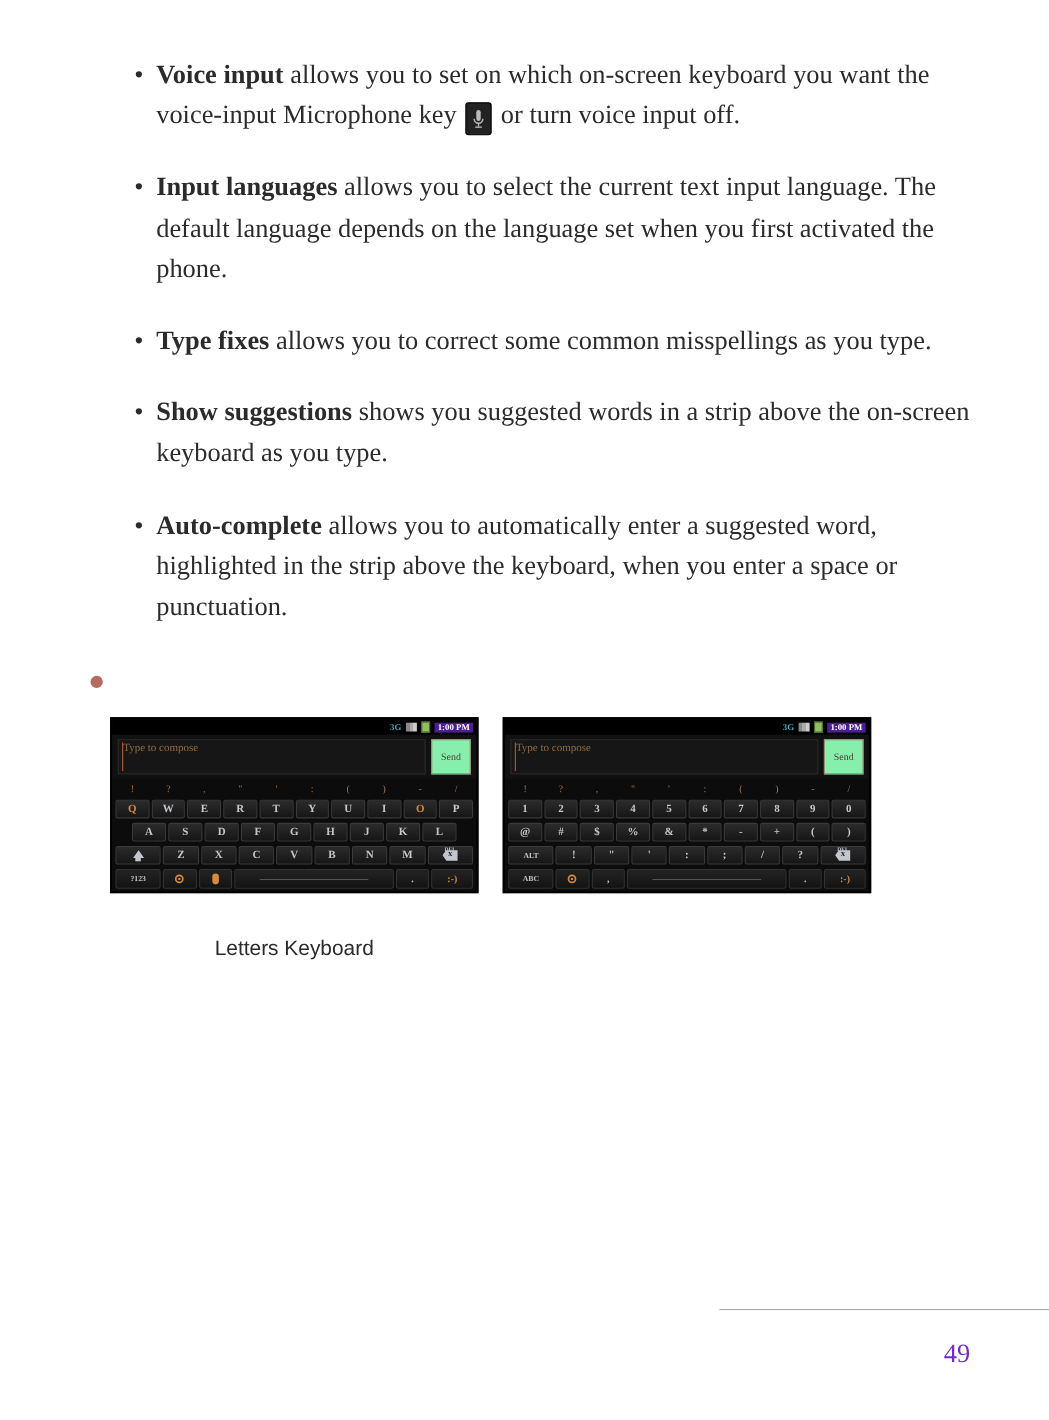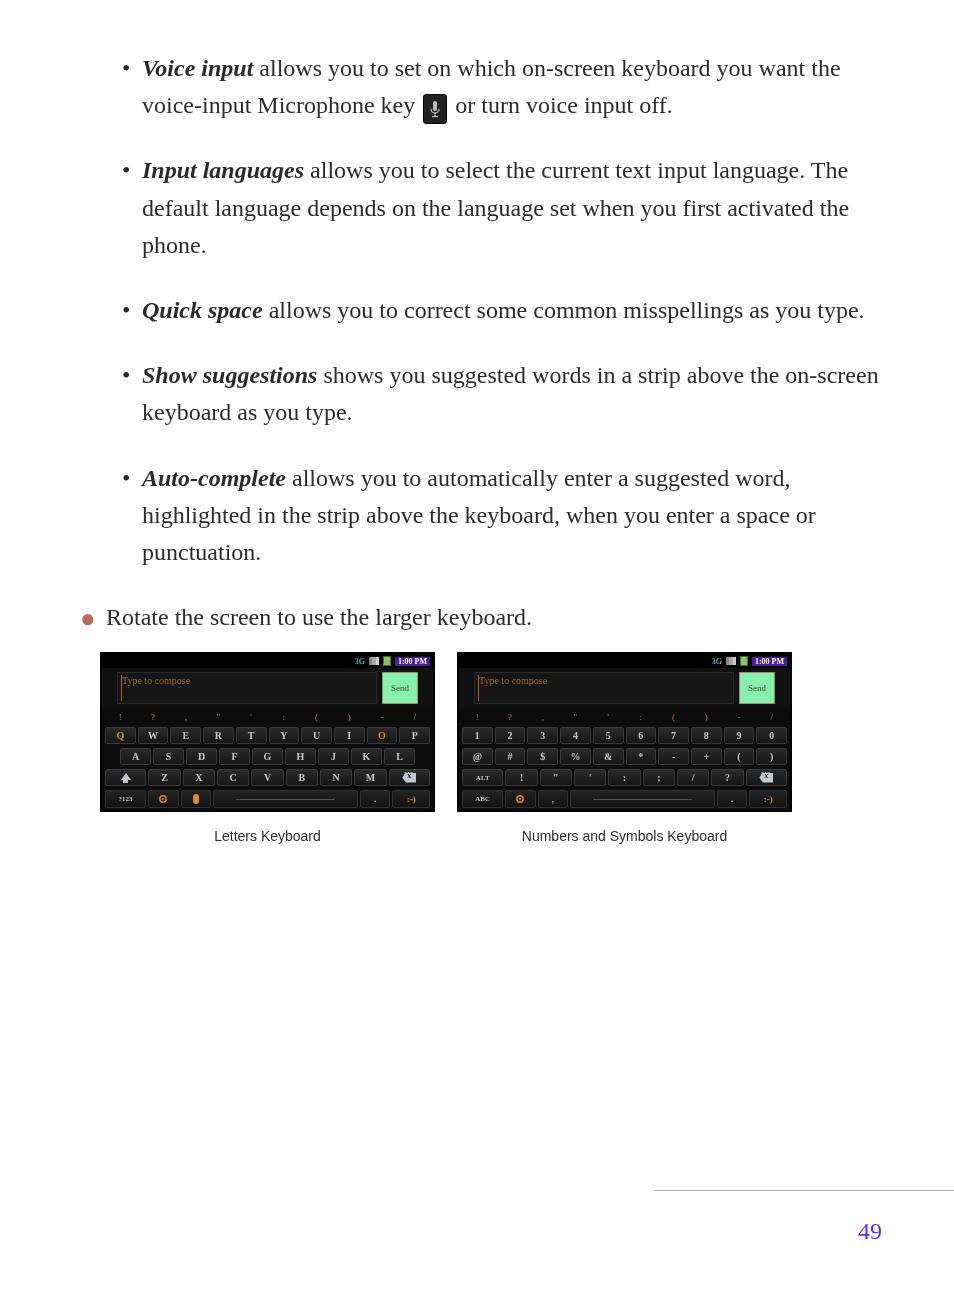--- a/index.html
+++ b/index.html
@@ -33,21 +33,21 @@
     line-height: 1.55;
     font-size: 24px;
     color: #2b2b2b;
   }
   .bullet-dot {
     flex: 0 0 20px;
     font-size: 24px;
     line-height: 1.55;
   }
   .bullet-body { flex: 1; }
-  .bold-term { font-weight: 700; font-style: italic; }
+  .bold-term { font-weight: 700; }
   .mic-icon {
     display: inline-flex;
     align-items: center;
     justify-content: center;
     width: 24px;
     height: 30px;
     background: #222;
     border: 1px solid #000;
     border-radius: 3px;
     vertical-align: -6px;
@@ -97,21 +97,21 @@
     width:10px;height:8px;
     background:linear-gradient(to right,#888 0 33%,#aaa 33% 66%,#ccc 66% 100%);
   }
   .status-batt{
     width:8px;height:10px;background:#8fbf5f;border:1px solid #4a6b2f;
   }
   .status-time{
     background:#4c1d95;color:#fff;padding:0 3px;font-weight:bold;
   }
   .compose-row{
-    display:flex; background:#111; padding:4px 15px; gap:5px;
+    display:flex; background:#111; padding:4px 5px; gap:5px;
     height:40px; align-items:stretch;
   }
   .compose-field{
     flex:1; background:#161616; border:1px solid #2a2a2a;
     color:#916b3b; font-size:10px; padding:2px 4px;
     position:relative;
   }
   .compose-field .cursor{
     position:absolute;left:3px;top:2px;bottom:2px;width:1px;background:#b85c28;
   }
@@ -167,22 +167,22 @@
   .bot-key.mic{flex:0.8;color:#d98a3a;}
   .bot-key.space{flex:4;}
   .bot-key.dot{flex:0.8;}
   .bot-key.smile{flex:1;color:#d98a3a;}
   .space-line{width:70%;height:1px;background:#555;border-radius:2px;}
   .gear-svg{width:10px;height:10px;}
   .mic-small{width:6px;height:10px;background:#d98a3a;border-radius:3px;}
   .caption-row{
     display:flex;gap:22px;margin-left:28px;margin-top:16px;
   }
-  .caption{width:335px;text-align:center;font-size:14px;color:#2b2b2b;
-    font-family:"Helvetica Neue",Arial,sans-serif;}
+  .caption{width:335px;text-align:center;font-size:19px;color:#2b2b2b;
+    font-family:"Helvetica Neue",Arial,sans-serif;margin-top:24px;}
   .page-number{
     position:absolute;right:72px;bottom:46px;font-size:24px;color:#6d28d9;
   }
   .footer-rule{
     position:absolute;right:0;bottom:100px;width:300px;height:1px;background:#aaa;
   }
   .del-label{font-size:5px;position:absolute;top:1px;left:0;right:0;text-align:center;color:#c2c6cd;}
 </style>
 </head>
 <body>
@@ -209,21 +209,21 @@
     <div class="bullet-item">
       <div class="bullet-dot">•</div>
       <div class="bullet-body">
         <span class="bold-term">Input languages</span><span> allows you to select the current text input language. The default language depends on the language set when you first activated the phone.</span>
       </div>
     </div>
 
     <div class="bullet-item">
       <div class="bullet-dot">•</div>
       <div class="bullet-body">
-        <span class="bold-term">Quick space</span><span> allows you to correct some common misspellings as you type.</span>
+        <span class="bold-term">Type fixes</span><span> allows you to correct some common misspellings as you type.</span>
       </div>
     </div>
 
     <div class="bullet-item">
       <div class="bullet-dot">•</div>
       <div class="bullet-body">
         <span class="bold-term">Show suggestions</span><span> shows you suggested words in a strip above the on-screen keyboard as you type.</span>
       </div>
     </div>
 
@@ -231,21 +231,20 @@
       <div class="bullet-dot">•</div>
       <div class="bullet-body">
         <span class="bold-term">Auto-complete</span><span> allows you to automatically enter a suggested word, highlighted in the strip above the keyboard, when you enter a space or punctuation.</span>
       </div>
     </div>
 
   </div>
 
   <div class="outer-bullet">
     <div class="outer-dot">●</div>
-    <div>Rotate the screen to use the larger keyboard.</div>
   </div>
 
   <div class="shots">
 
     <div class="shot">
       <div class="statusbar">
         <span class="status-3g">3G</span>
         <span class="status-bars"></span>
         <span class="status-batt"></span>
         <span class="status-time">1:00 PM</span>
@@ -408,19 +407,18 @@
           </div>
         <div class="bot-key dot">.</div>
         <div class="bot-key smile">:-)</div>
       </div>
     </div>
 
   </div>
 
   <div class="caption-row">
     <div class="caption">Letters Keyboard</div>
-    <div class="caption">Numbers and Symbols Keyboard</div>
   </div>
 
 </div>
 
 <div class="footer-rule"></div>
 <div class="page-number">49</div>
 
 </body></html>

